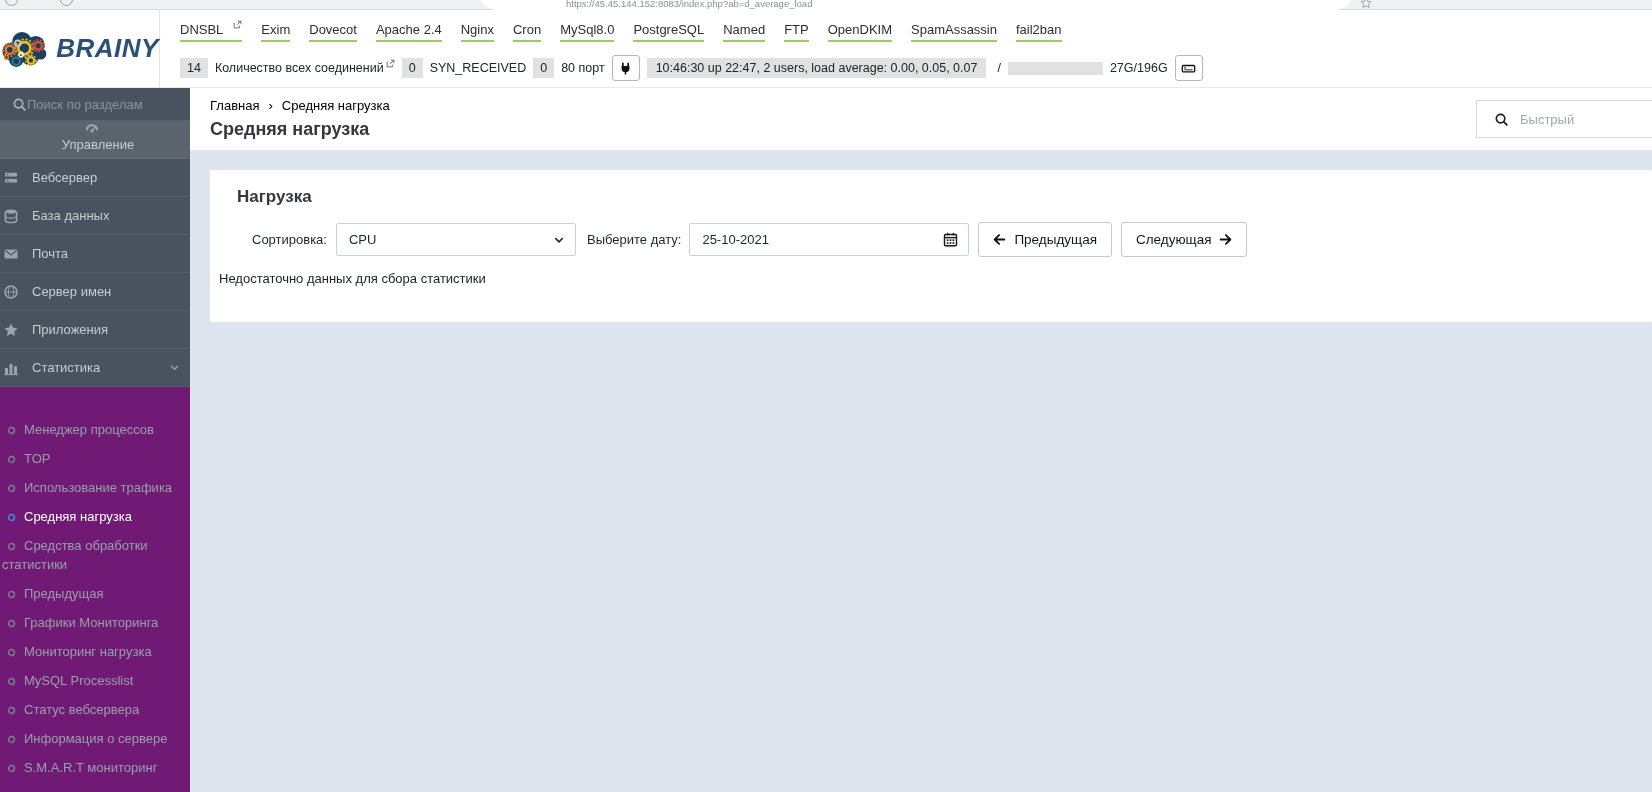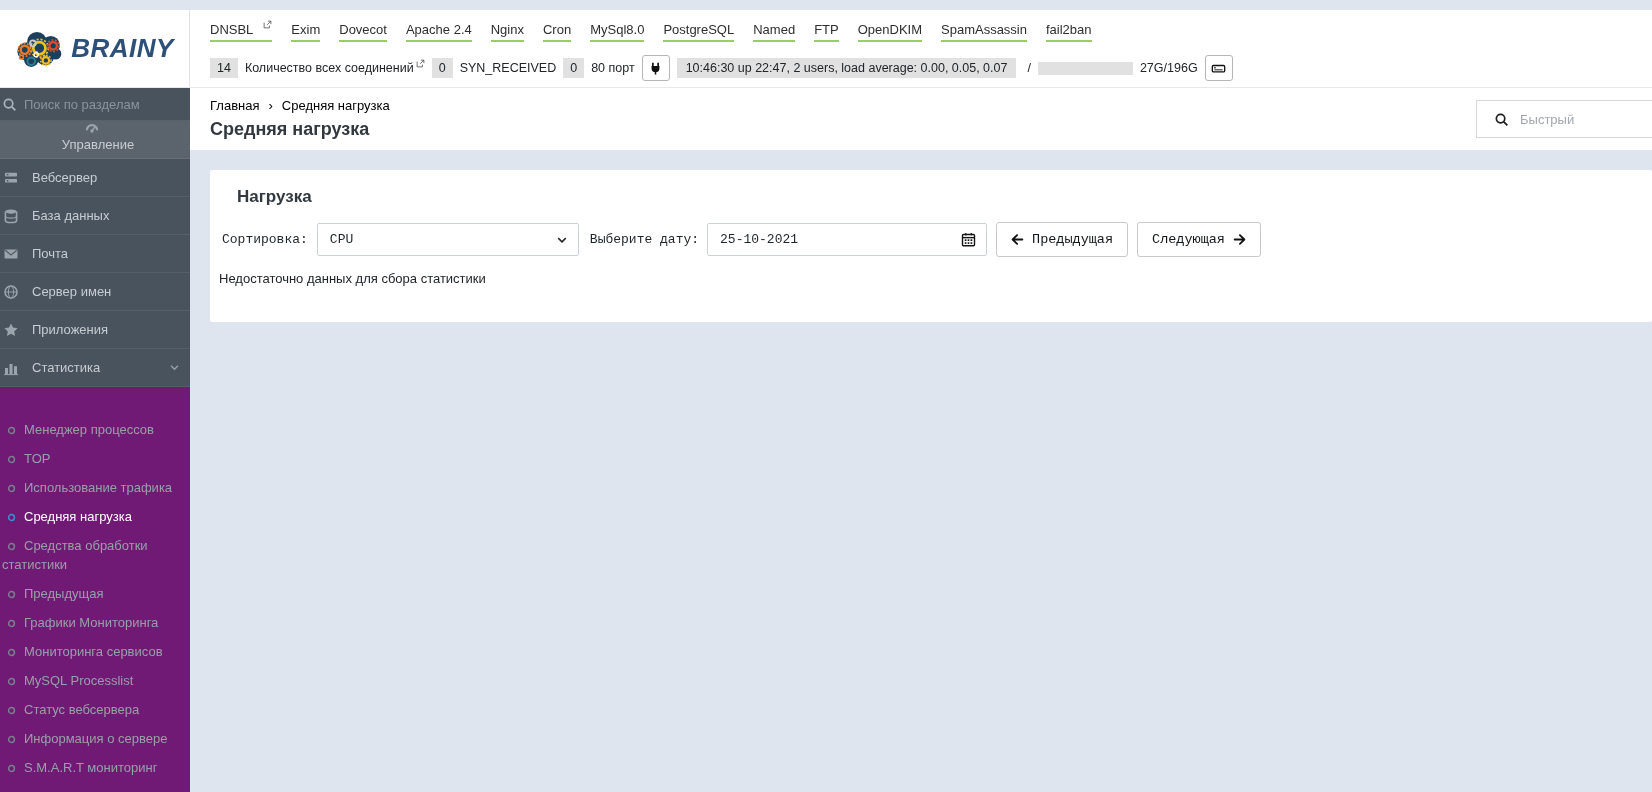--- a/index.html
+++ b/index.html
@@ -14,21 +14,21 @@
               border-radius:50%; background:transparent;}
   .omnibox{ position:absolute; left:478px; top:-28px; width:876px; height:38px; background:#fff;
             border-radius:19px; display:flex; align-items:flex-end; overflow:hidden;}
   .omni-url{ font-size:9.5px; color:#8a9099; padding:0 0 0 88px; white-space:nowrap; line-height:12px;}
   .strip-star{ position:absolute; left:1360px; top:-3px; width:12px; height:12px; color:#9aa0a6;}
   .strip-star svg{ width:12px; height:12px; display:block;}
 
   
   .header{ position:absolute; top:10px; left:0; right:0; height:78px; background:#fff;
            display:flex; border-bottom:1px solid #e8e8e8; z-index:4;}
-  .logo-block{ width:190px; flex:none; display:flex; align-items:center; justify-content:center;
+  .logo-block{ width:160px; flex:none; display:flex; align-items:center; justify-content:center;
                gap:4px; border-right:1px solid #e3e3e3;}
   .logo-gears svg{ width:52px; height:46px; display:block;}
   .logo-text{ font-size:26px; font-weight:bold; font-style:italic; color:#2d5078; letter-spacing:0.5px;}
   .header-main{ flex:1; min-width:0; padding:12px 0 0 20px; overflow:hidden;}
   .nav-row{ display:flex; gap:19px; align-items:flex-start; height:25px;}
   .nav-link{ font-size:13px; color:#2e2e2e; padding-bottom:3px; border-bottom:2px solid #9ccc64;
              display:inline-flex; align-items:flex-start; gap:10px; white-space:nowrap; cursor:pointer;}
   .nav-link .icon{ width:9px; height:9px; color:#444; margin-top:-2px;}
   .nav-link .icon svg{ width:9px; height:9px; display:block;}
 
@@ -42,21 +42,21 @@
   .tool-btn svg{ width:15px; height:15px; display:block;}
   .chip{ background:#e1e1e1; padding:3px 9px; white-space:nowrap;}
   .mount-label{ margin-left:4px;}
   .progress{ width:95px; height:13px; background:#e1e1e1; overflow:hidden; flex:none;}
   .progress-fill{ height:100%; background:#8bc34a; width:14%;}
   .usage-text{ white-space:nowrap;}
 
   
   .sidebar{ position:absolute; top:88px; left:0; bottom:0; width:190px; background:#49535d;
             display:flex; flex-direction:column; overflow:hidden; z-index:3;}
-  .side-search{ height:33px; flex:none; display:flex; align-items:center; gap:7px; padding-left:2px;
+  .side-search{ height:33px; flex:none; display:flex; align-items:center; padding-left:12px;
                 border-bottom:1px solid rgba(255,255,255,.09); color:#aab3bc;}
   .side-search .icon{ width:15px; height:15px; flex:none;}
   .side-search .icon svg{ width:15px; height:15px; display:block;}
   .side-search input{ background:transparent; border:none; outline:none; color:#cfd6dc;
                       font-size:13px; width:150px; font-family:inherit;}
   .side-search input::placeholder{ color:#8a939d;}
   .side-item{ height:38px; flex:none; display:flex; align-items:center; padding:0 10px 0 3px;
               border-bottom:1px solid rgba(255,255,255,.07); color:#c6ccd2; font-size:13px; cursor:pointer;}
   .side-item .icon{ width:16px; height:16px; color:#9aa4ad; flex:none;}
   .side-item .icon svg{ width:16px; height:16px; display:block;}
@@ -81,43 +81,55 @@
                  border:1px solid #d4d7dc; background:#fff; display:flex; align-items:center;
                  gap:11px; padding-left:17px;}
   .quick-search .icon{ width:15px; height:15px; color:#1f1f1f; flex:none;}
   .quick-search .icon svg{ width:15px; height:15px; display:block;}
   .quick-search input{ border:none; outline:none; font-size:13px; color:#15803d; width:110px; font-family:inherit;}
   .quick-search input::placeholder{ color:#a2a8af;}
 
   .content{ position:absolute; top:62px; left:0; right:0; bottom:0; background:#dfe5ee;border-radius:31px;}
   .card{ position:absolute; left:20px; right:0; top:20px; height:152px; background:#fff; border-radius:2px;}
   .card-title{ padding:17px 0 0 27px; font-size:17px; font-weight:bold; color:#31383f;}
-  .controls{ display:flex; align-items:center; margin:15px 0 0 12px; font-size:13px; color:#1f2428;font-family:Liberation Mono, monospace;}
+  .controls{ display:flex; align-items:center; margin:15px 0 0 42px; font-size:13px; color:#1f2428;}
   .ctl-label{ margin-right:9px; white-space:nowrap;}
   .select-box, .date-box{ height:33px; border:1px solid #ccd2d8; border-radius:2px; background:#fff;
                           display:flex; align-items:center; padding:0 10px 0 12px; cursor:pointer;}
-  .select-box{ width:262px;}
+  .select-box{ width:240px;}
   .date-box{ width:280px;}
   .select-box .chev2{ margin-left:auto; width:12px; height:12px; color:#222;}
   .select-box .chev2 svg{ width:12px; height:12px; display:block;}
   .date-label{ margin:0 8px 0 11px; white-space:nowrap;}
   .date-box .cal{ margin-left:auto; width:15px; height:15px; color:#161616;}
   .date-box .cal svg{ width:15px; height:15px; display:block;}
   .btn{ height:35px; display:flex; align-items:center; gap:8px; padding:0 14px; background:#fff;
         border:1px solid #c9c9c9; border-radius:3px; font-size:13.5px; color:#15181b;
         margin-left:9px; cursor:pointer; white-space:nowrap; font-family:inherit;}
   .btn .icon{ width:13px; height:13px; color:#111;}
   .btn .icon svg{ width:13px; height:13px; display:block;}
   .empty-msg{ margin:14px 0 0 9px; font-size:13px; color:#212529;}
 </style>
 </head>
 <body>
 
 <div class="screen">
 
+  <div class="strip">
+    <span class="strip-dot" style="left:5px"></span>
+    <span class="strip-dot" style="left:60px"></span>
+    <div class="omnibox">
+      <span class="omni-url">https://45.45.144.152:8083/index.php?ab=d_average_load</span>
+    </div>
+    <span class="strip-star">
+        <svg viewBox="0 0 16 16">
+          <path d="M8 1.4l2 4.2 4.6.6-3.4 3.2.9 4.6L8 11.7l-4.1 2.3.9-4.6L1.4 6.2 6 5.6z" fill="none" stroke="currentColor" stroke-width="1.3"></path>
+        </svg>
+      </span>
+  </div>
 
   <div class="header">
     <div class="logo-block">
       <span class="logo-gears">
         <svg viewBox="0 0 64 52">
           <g fill="#1c3f5e">
             <circle cx="14" cy="29" r="11"></circle>
               <circle cx="27" cy="17" r="12"></circle>
             <circle cx="44" cy="21" r="11"></circle>
               <circle cx="37" cy="35" r="11"></circle>
@@ -338,21 +350,21 @@
               <circle cx="8" cy="8" r="5.2" fill="none" stroke="currentColor" stroke-width="2.6"></circle>
             </svg></span><span class="sub-label">Средства обработки статистики</span></div>
         <div class="sub-item"><span class="dot"><svg viewBox="0 0 16 16">
               <circle cx="8" cy="8" r="5.2" fill="none" stroke="currentColor" stroke-width="2.6"></circle>
             </svg></span><span class="sub-label">Предыдущая</span></div>
         <div class="sub-item"><span class="dot"><svg viewBox="0 0 16 16">
               <circle cx="8" cy="8" r="5.2" fill="none" stroke="currentColor" stroke-width="2.6"></circle>
             </svg></span><span class="sub-label">Графики Мониторинга</span></div>
         <div class="sub-item"><span class="dot"><svg viewBox="0 0 16 16">
               <circle cx="8" cy="8" r="5.2" fill="none" stroke="currentColor" stroke-width="2.6"></circle>
-            </svg></span><span class="sub-label">Мониторинга сервисов</span></div>
+            </svg></span><span class="sub-label">Мониторинг нагрузка</span></div>
         <div class="sub-item"><span class="dot"><svg viewBox="0 0 16 16">
               <circle cx="8" cy="8" r="5.2" fill="none" stroke="currentColor" stroke-width="2.6"></circle>
             </svg></span><span class="sub-label">MySQL Processlist</span></div>
         <div class="sub-item"><span class="dot"><svg viewBox="0 0 16 16">
               <circle cx="8" cy="8" r="5.2" fill="none" stroke="currentColor" stroke-width="2.6"></circle>
             </svg></span><span class="sub-label">Статус вебсервера</span></div>
         <div class="sub-item"><span class="dot"><svg viewBox="0 0 16 16">
               <circle cx="8" cy="8" r="5.2" fill="none" stroke="currentColor" stroke-width="2.6"></circle>
             </svg></span><span class="sub-label">Информация о сервере</span></div>
         <div class="sub-item"><span class="dot"><svg viewBox="0 0 16 16">

